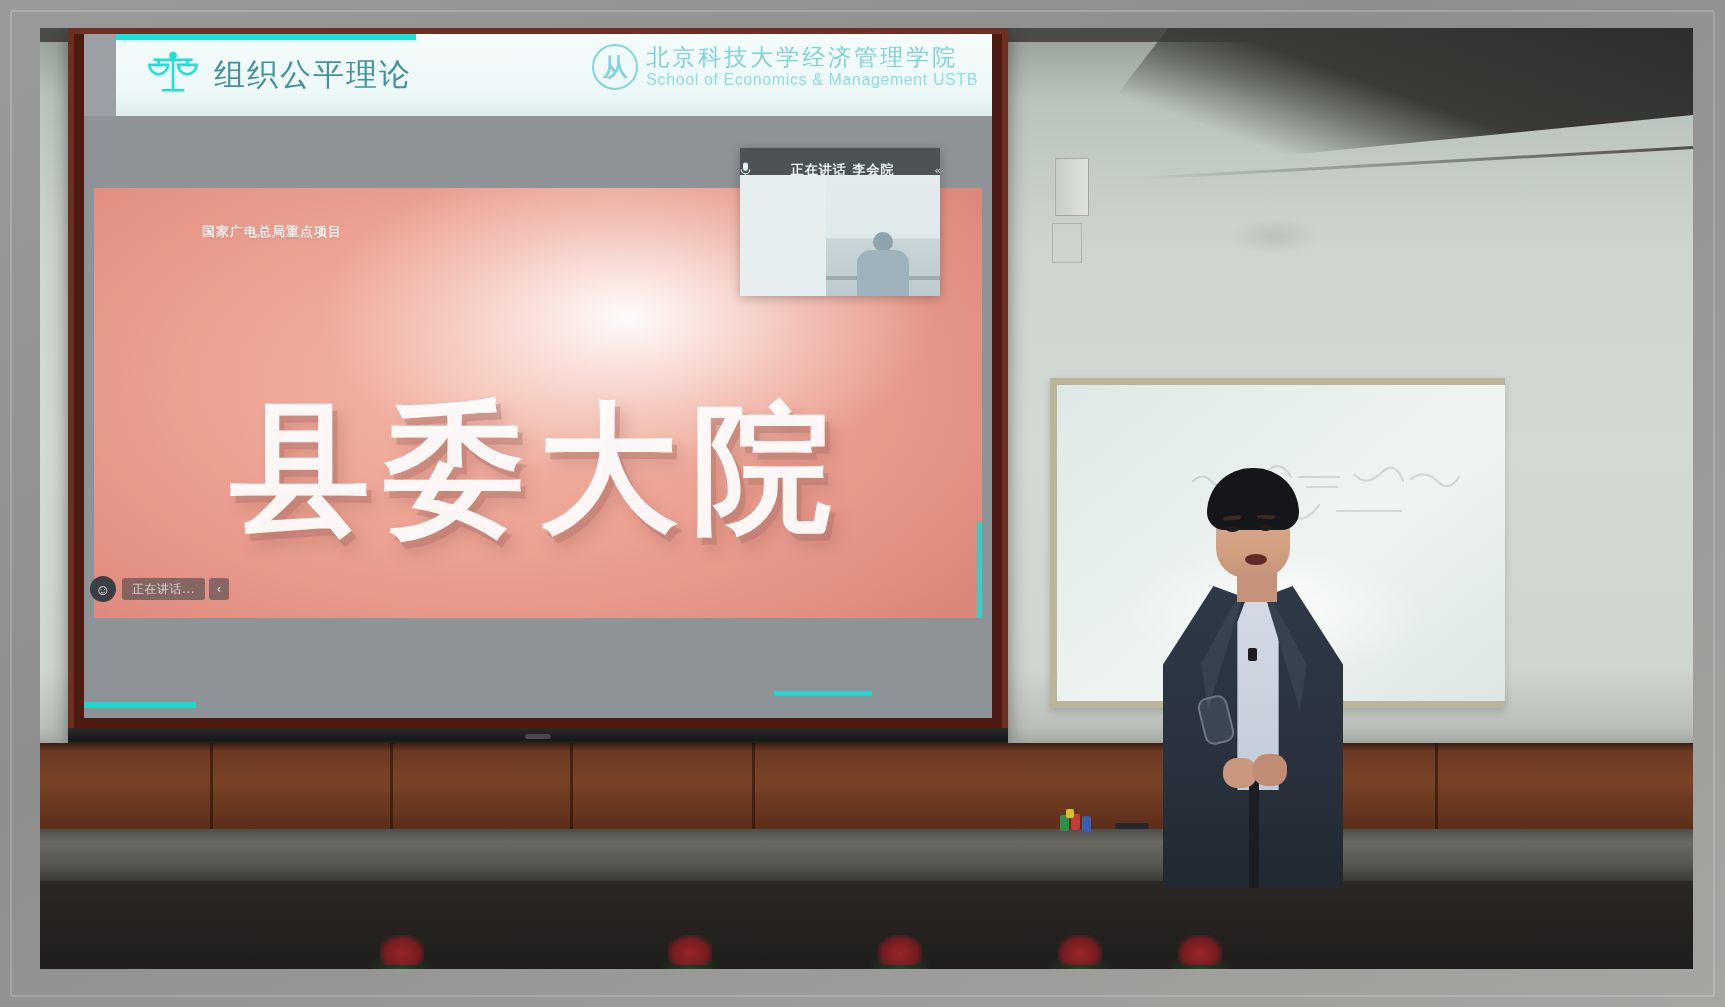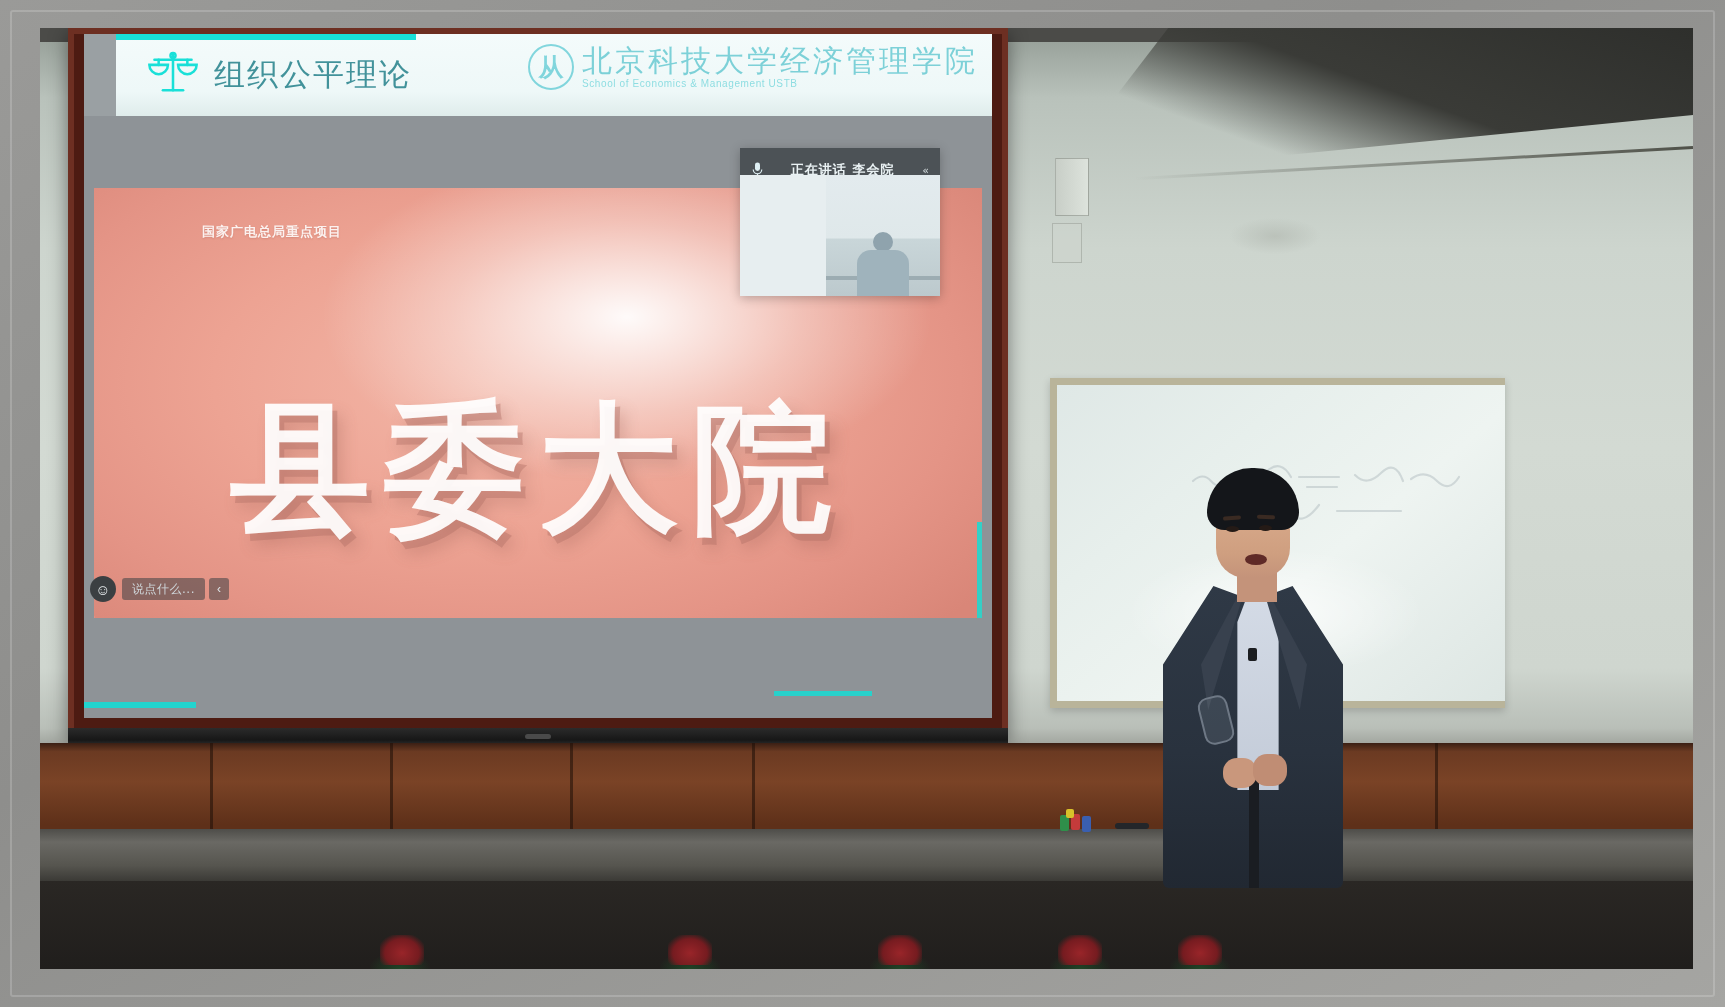--- a/index.html
+++ b/index.html
@@ -100,22 +100,22 @@
   .uni-logo{
     position:absolute; right:14px; top:10px;
     display:flex; align-items:center; gap:8px; opacity:.55;
   }
   .uni-mark{
     width:46px; height:46px; border-radius:50%;
     border:2px solid #27b9c6; display:flex; align-items:center; justify-content:center;
     color:#27b9c6; font-size:25px; font-weight:bold; font-family:"DejaVu Sans",sans-serif;
   }
   .uni-names{ line-height:1.05; }
-  .uni-cn{ font-size:30px; color:#1fb0bd; letter-spacing:3px; font-family:"DejaVu Serif",serif; }
-  .uni-en{ font-size:10px; color:#3ec7cf; letter-spacing:.6px; margin-top:3px;}
+  .uni-cn{ font-size:23px; color:#1fb0bd; letter-spacing:3px; font-family:"DejaVu Serif",serif; }
+  .uni-en{ font-size:16px; color:#3ec7cf; letter-spacing:.6px; margin-top:3px;}
 
   
   .slide-body{
     position:absolute; left:0; top:82px; right:0; bottom:0;
     background:#8e9397;
   }
   
   .poster{
     position:absolute; left:10px; top:72px; right:10px; bottom:100px;
     background:
@@ -187,21 +187,21 @@
   }
 
   
   #pip{
     position:absolute; left:700px; top:120px; width:200px; height:148px; z-index:8;
     background:#c9d3d6;
     box-shadow:0 2px 10px rgba(0,0,0,.25);
   }
   #pip-header{
     height:44px; background:rgba(58,64,68,.88);
-    display:flex; align-items:center; padding:0 12px; 
+    display:flex; align-items:center; padding:0 0; 
     color:#eaf2f4; font-size:13px; letter-spacing:1px;
     font-family:"DejaVu Sans",sans-serif;
   }
   .mic-glyph{ width:11px; height:16px; display:block; }
   #pip-header .spk{ flex:1; text-align:center; font-weight:bold;}
   #pip-header .chev{ font-size:11px; opacity:.85; letter-spacing:-1px;}
   #pip-body{
     position:absolute; left:0; top:27px; right:0; bottom:0;
     display:flex;
   }
@@ -409,21 +409,21 @@
               <div class="poster-big">县委大院</div>
 
             </div>
 
             <span class="tick right-v"></span>
             <span class="tick bl"></span>
             <span class="tick br"></span>
 
             <div class="chatbar">
               <div class="chat-emoji">☺</div>
-              <div class="chat-field">说点什么...</div>
+              <div class="chat-field">正在讲话...</div>
               <div class="chat-collapse">‹</div>
             </div>
           </div>
         </div>
       </div>
     </div>
     <div id="screen-mount">
       <span class="knob"></span>
     </div>
 

